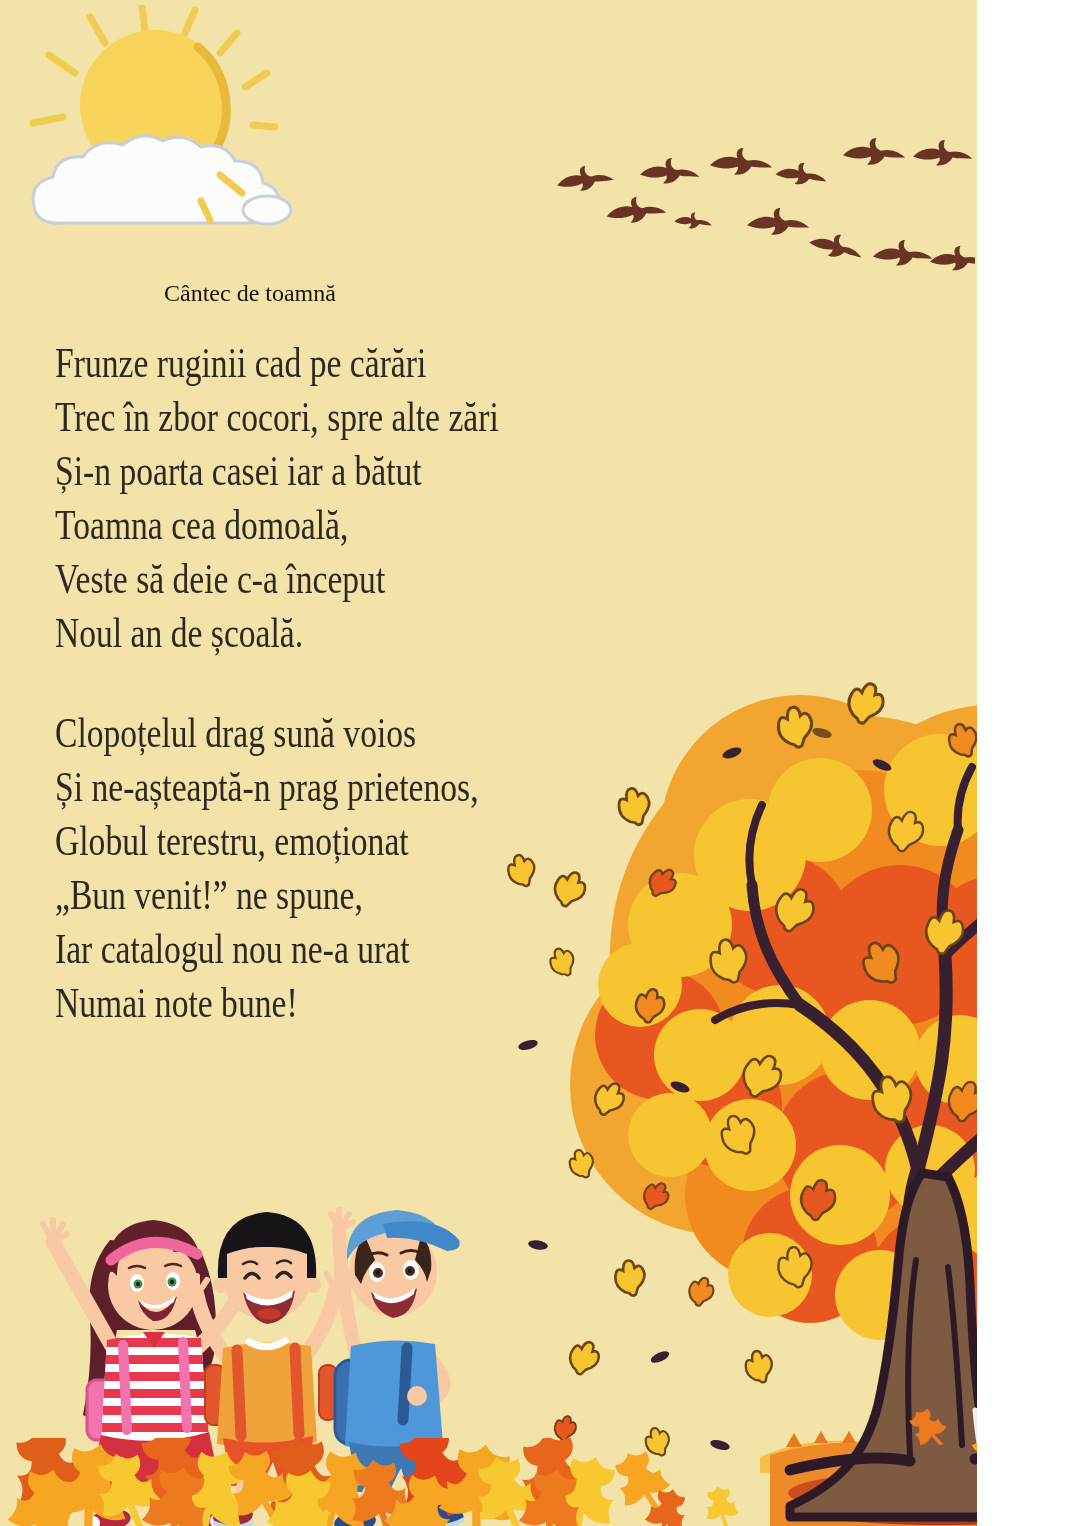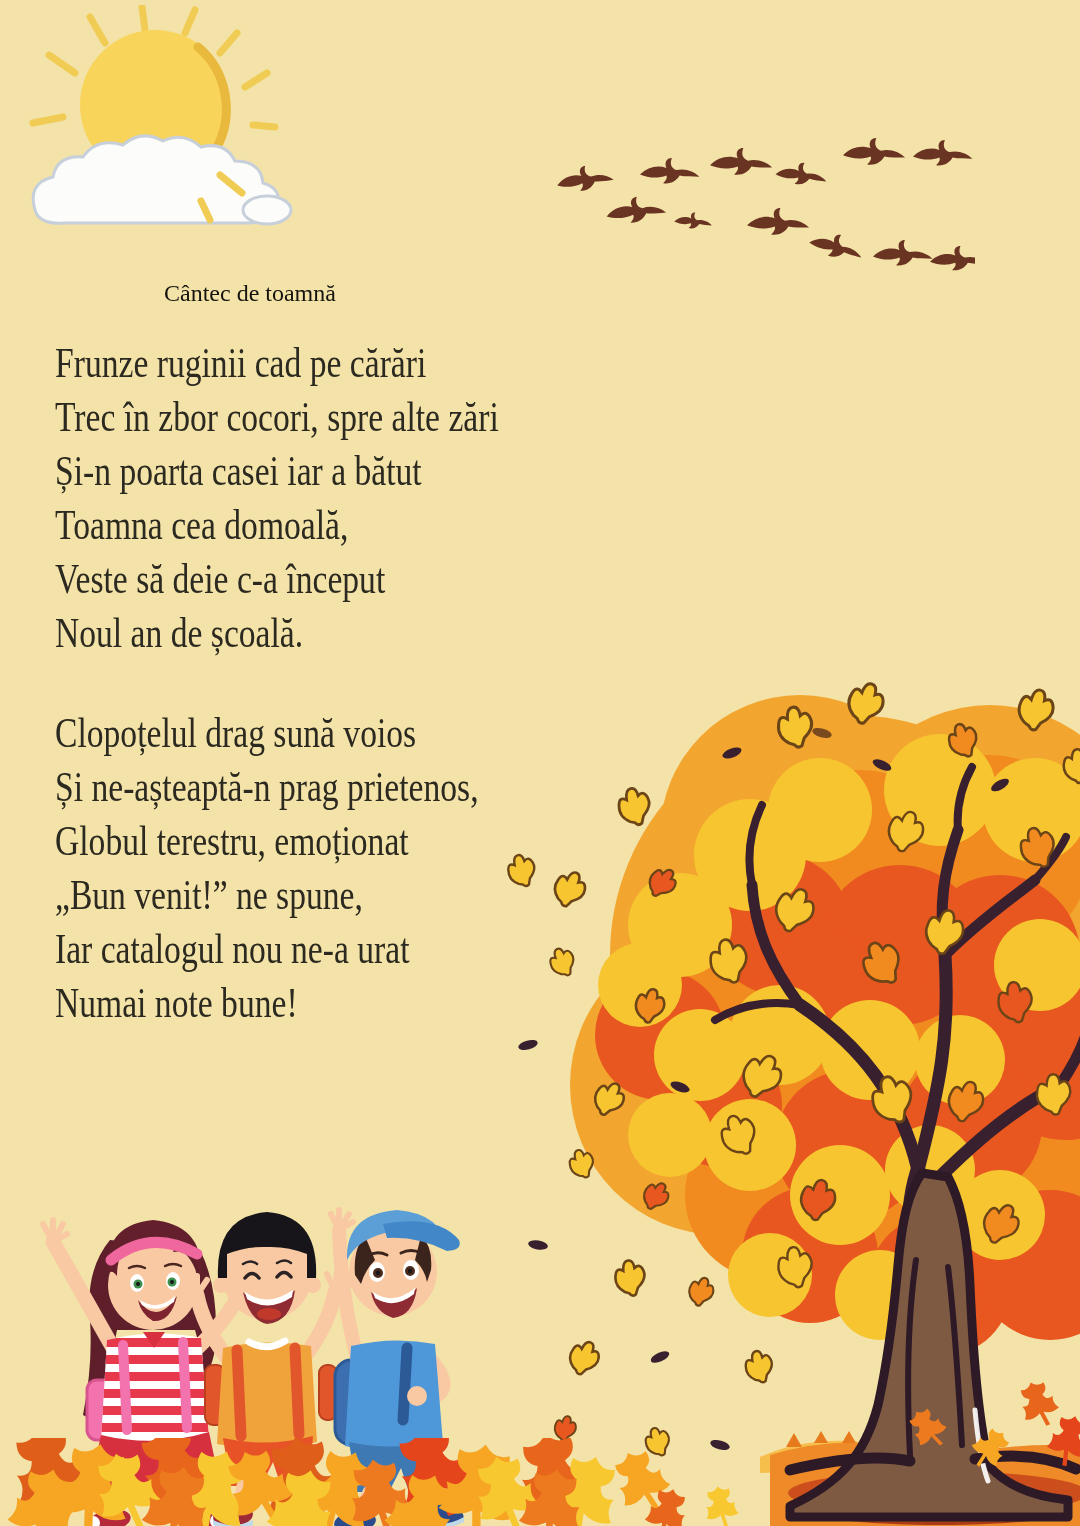--- a/index.html
+++ b/index.html
@@ -1,18 +1,18 @@
 <!DOCTYPE html>
 <html><head>
 <meta charset="utf-8">
 <style>
   html,body{margin:0;padding:0;}
   .page{
     position:relative;
-    width:1080px;height:1526px;
+    width:977px;height:1526px;
     background:#F4E3A8;
     overflow:hidden;
     font-family:"Liberation Serif", serif;
   }
   .art{position:absolute;}
   .poem-title{
     position:absolute;left:164px;top:280px;
     font-family:"Liberation Serif", serif;
     font-size:24px;color:#15140F;white-space:nowrap;
   }

